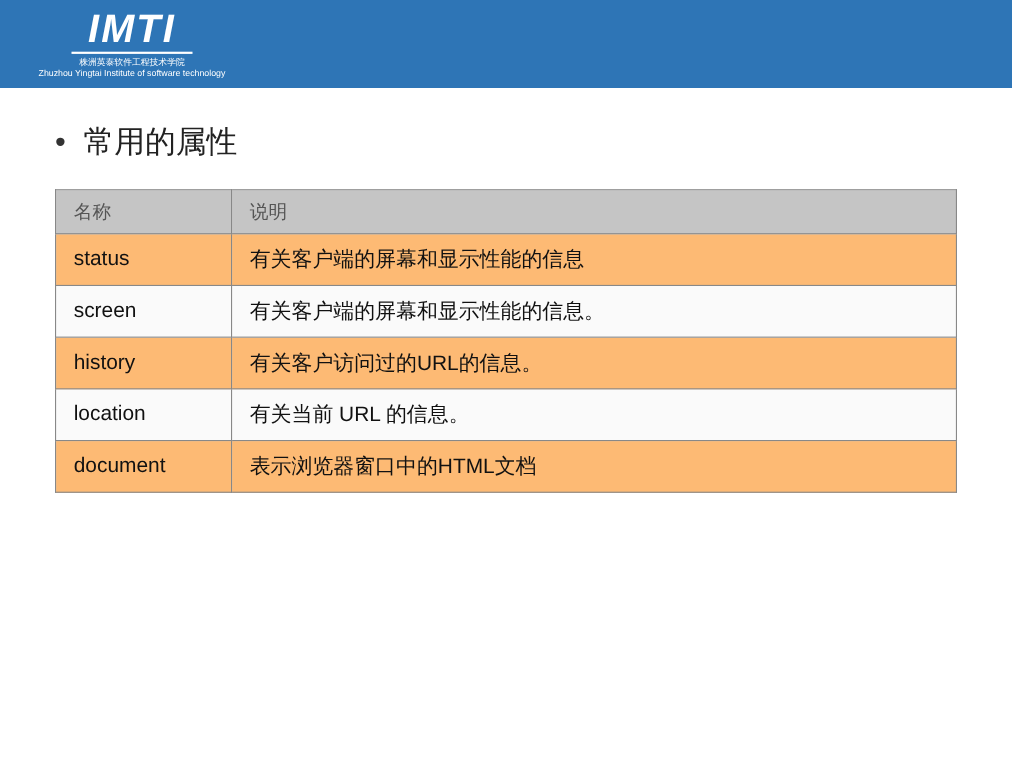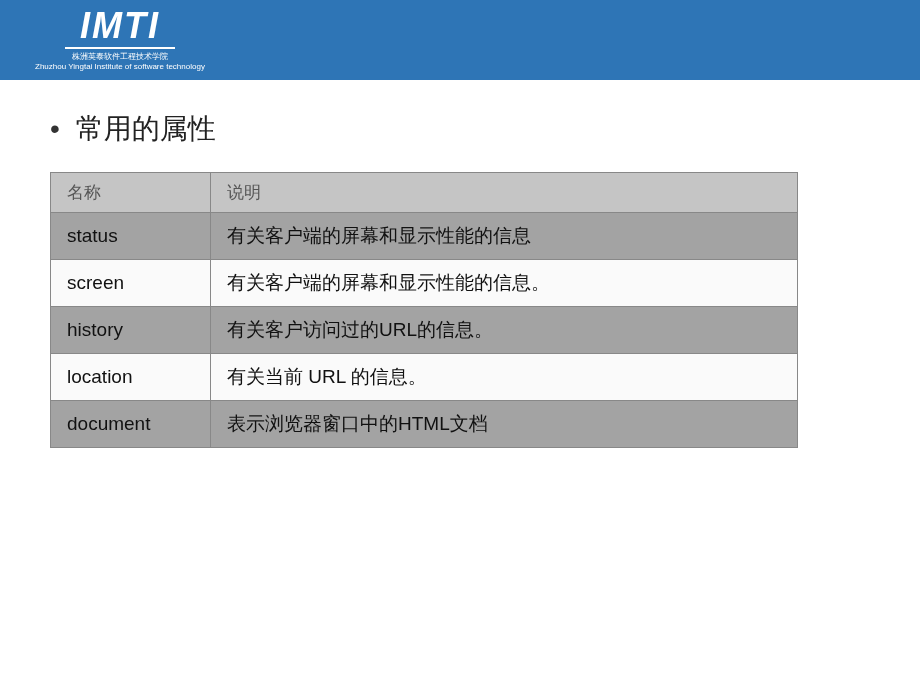--- a/index.html
+++ b/index.html
@@ -84,21 +84,21 @@
     }
 
     .bullet-text {
       font-size: 28px;
       color: #222;
       font-weight: 400;
     }
 
     
     .props-table {
-      width: 748px;
+      width: 820px;
       border-collapse: collapse;
       margin-left: 0;
     }
 
     .props-table thead tr {
       background: #C5C5C5;
     }
 
     .props-table thead th {
       border: 1.5px solid #888;
@@ -107,21 +107,21 @@
       font-weight: 400;
       color: #555;
       text-align: left;
     }
 
     .props-table thead th:first-child {
       width: 160px;
     }
 
     .props-table tbody tr {
-      background: #a3a3a3;
+      background: #fdba74;
     }
 
     .props-table tbody tr:nth-child(even) {
       background: #fafafa;
     }
 
     .props-table tbody td {
       border: 1.5px solid #888;
       padding: 10px 16px;
       font-size: 19px;

